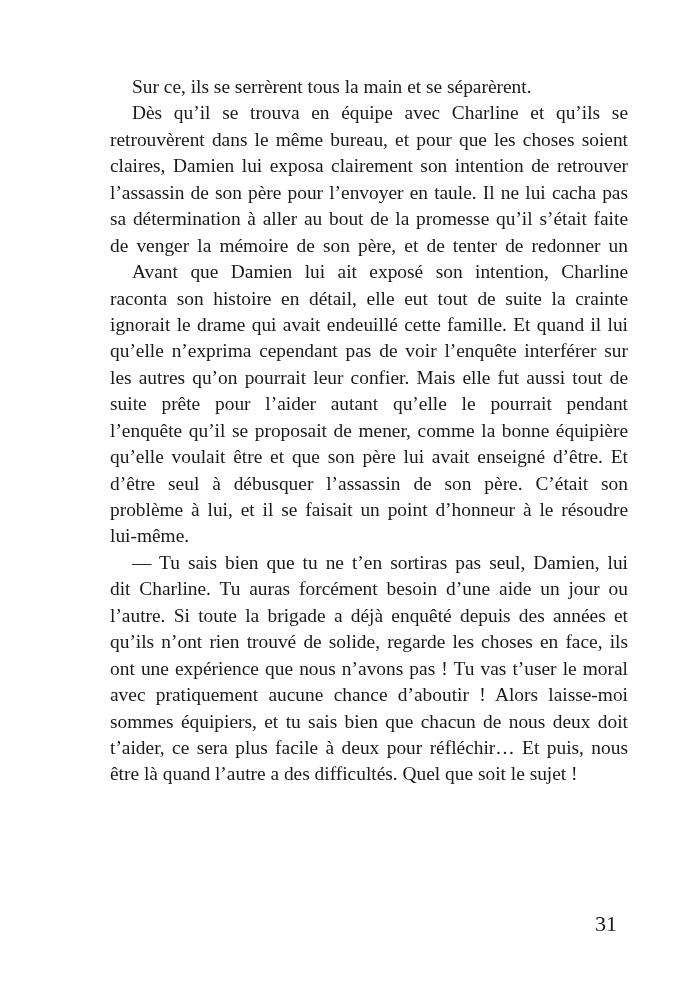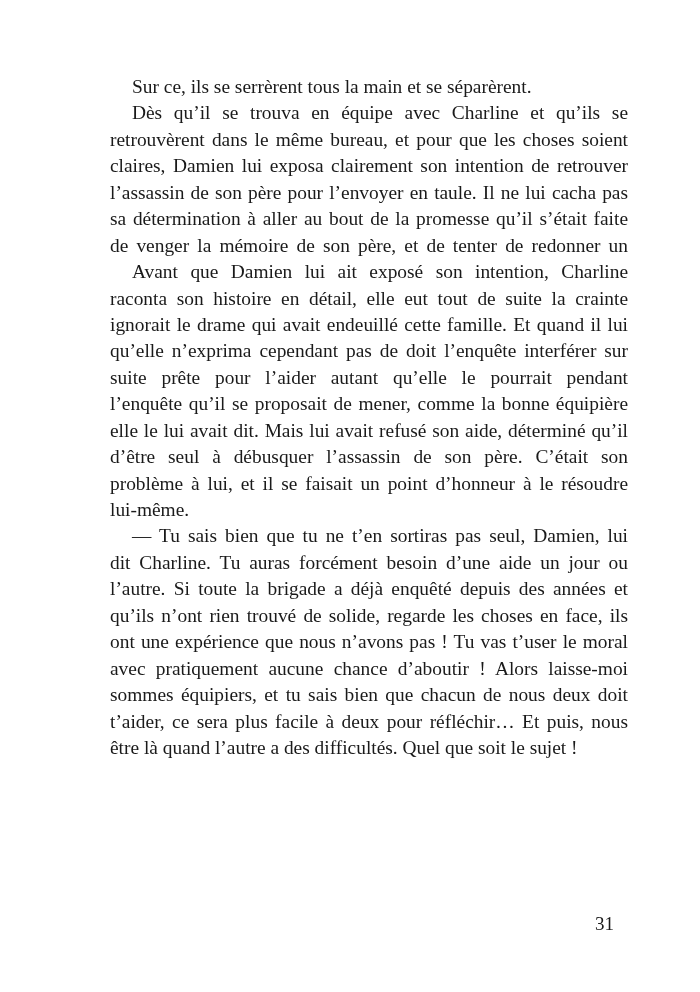--- a/index.html
+++ b/index.html
@@ -14,21 +14,21 @@
     font-size: 19.4px; line-height: 26.45px;
   }
   .line {
     display: block; height: 26.45px; white-space: nowrap;
     text-align: justify; text-align-last: justify;
   }
   .line.indent { padding-left: 22px; }
   .line.last { text-align-last: left; }
   .page-number {
     position: absolute; left: 595px; top: 912px;
-    font-size: 19px; line-height: 24px;
+    font-size: 22px; line-height: 24px;
   }
 </style>
 </head>
 <body>
 
 <div class="page">
   <div class="text-block">
 
     <div>
       <span class="line indent last">Sur ce, ils se serrèrent tous la main et se séparèrent.</span>
@@ -40,24 +40,25 @@
       <span class="line">claires, Damien lui exposa clairement son intention de retrouver</span>
       <span class="line">l’assassin de son père pour l’envoyer en taule. Il ne lui cacha pas</span>
       <span class="line">sa détermination à aller au bout de la promesse qu’il s’était faite</span>
       <span class="line">de venger la mémoire de son père, et de tenter de redonner un</span>
     </div>
 
     <div>
       <span class="line indent">Avant que Damien lui ait exposé son intention, Charline</span>
       <span class="line">raconta son histoire en détail, elle eut tout de suite la crainte</span>
       <span class="line">ignorait le drame qui avait endeuillé cette famille. Et quand il lui</span>
-      <span class="line">qu’elle n’exprima cependant pas de doit l’enquête interférer sur</span>
+      <span class="line">qu’elle n’exprima cependant pas de voir l’enquête interférer sur</span>
+      <span class="line">les autres qu’on pourrait leur confier. Mais elle fut aussi tout de</span>
       <span class="line">suite prête pour l’aider autant qu’elle le pourrait pendant</span>
       <span class="line">l’enquête qu’il se proposait de mener, comme la bonne équipière</span>
-      <span class="line">elle le lui avait dit. Mais lui avait refusé son aide, déterminé qu’il</span>
+      <span class="line">qu’elle voulait être et que son père lui avait enseigné d’être. Et</span>
       <span class="line">d’être seul à débusquer l’assassin de son père. C’était son</span>
       <span class="line">problème à lui, et il se faisait un point d’honneur à le résoudre</span>
       <span class="line last">lui-même.</span>
     </div>
 
     <div>
       <span class="line indent">— Tu sais bien que tu ne t’en sortiras pas seul, Damien, lui</span>
       <span class="line">dit Charline. Tu auras forcément besoin d’une aide un jour ou</span>
       <span class="line">l’autre. Si toute la brigade a déjà enquêté depuis des années et</span>
       <span class="line">qu’ils n’ont rien trouvé de solide, regarde les choses en face, ils</span>

